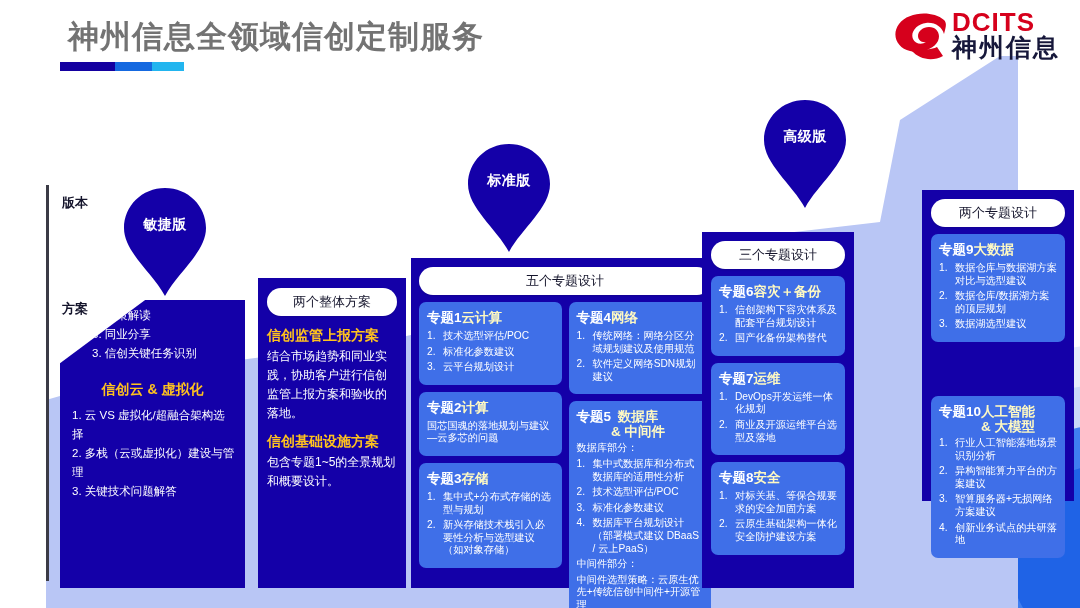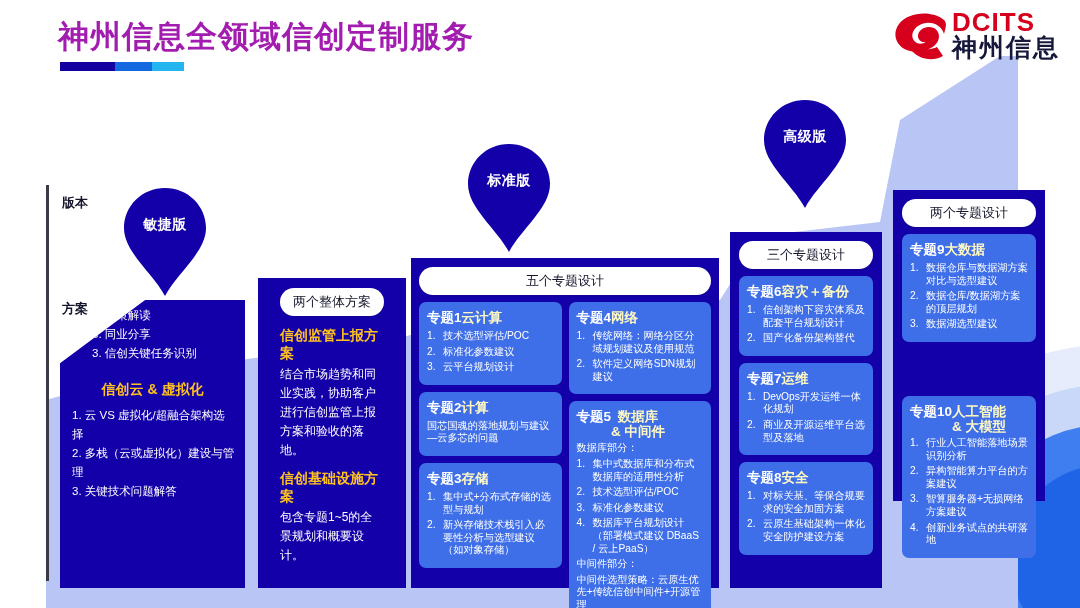--- a/index.html
+++ b/index.html
@@ -8,22 +8,22 @@
     background:#ffffff;
     font-family:"Liberation Sans","DejaVu Sans",sans-serif;
   }
   .stage{position:absolute;inset:0;overflow:hidden;}
 
   
   .bg-svg{position:absolute;left:0;top:0;width:1080px;height:608px;}
 
   
   .title{
-    position:absolute;left:58px;top:16px;
-    font-size:31px;font-weight:bold;color:#a21caf;letter-spacing:1px;
+    position:absolute;left:68px;top:16px;
+    font-size:31px;font-weight:bold;color:#737373;letter-spacing:1px;
     white-space:nowrap;
   }
   .title-rule{position:absolute;left:60px;top:62px;width:124px;height:9px;display:flex;}
   .title-rule i{display:block;height:100%;}
   .tr1{width:44%;background:#1400a0;}
   .tr2{width:30%;background:#1569e0;}
   .tr3{width:26%;background:#22b5ef;}
 
   
   .logo{position:absolute;right:14px;top:8px;width:172px;height:62px;}
@@ -37,21 +37,21 @@
   .axis-lab{position:absolute;font-size:13px;font-weight:bold;color:#14142b;}
   .lab-version{left:62px;top:194px;}
   .lab-plan{left:62px;top:300px;}
 
   
   .col{position:absolute;box-sizing:border-box;}
   .col-body{
     position:absolute;left:0;right:0;bottom:0;
     background:#1400a8;
   }
-  .col-inner{position:absolute;left:0;right:0;top:0;bottom:0;padding:0 22px;box-sizing:border-box;}
+  .col-inner{position:absolute;left:0;right:0;top:0;bottom:0;padding:0 9px;box-sizing:border-box;}
 
   
   .pill{
     background:#ffffff;border-radius:16px;height:28px;
     display:flex;align-items:center;justify-content:center;
     font-size:13px;color:#14142b;font-weight:normal;
     box-shadow:0 1px 2px rgba(0,0,0,.12);
   }
 
   
@@ -262,21 +262,21 @@
               </ol>
               <p class="sub">中间件部分：</p>
               <p class="sub">中间件选型策略：云原生优先+传统信创中间件+开源管理</p>
             </div>
           </div>
         </div>
       </div>
     </div>
   </div>
 
-  <div class="col" style="left:730px;top:232px;width:152px;height:356px;">
+  <div class="col" style="left:702px;top:232px;width:152px;height:356px;">
     <div class="col-body" style="top:0;">
       <div class="col-inner" style="padding:9px 9px 0 9px;">
         <div class="pill">三个专题设计</div>
 
         <div class="card">
           <div class="card-head">
             <span class="card-no">专题6</span>
             <span class="card-tag">容灾＋备份</span>
           </div>
           <ol>
@@ -321,21 +321,21 @@
             <li>
                 <span class="n">2.</span>
                 <span class="t">云原生基础架构一体化安全防护建设方案</span>
               </li>
           </ol>
         </div>
       </div>
     </div>
   </div>
 
-  <div class="col" style="left:893px;top:190px;width:152px;height:311px;">
+  <div class="col" style="left:922px;top:190px;width:152px;height:311px;">
     <div class="col-body" style="top:0;">
       <div class="col-inner" style="padding:9px 9px 0 9px;">
         <div class="pill">两个专题设计</div>
 
         <div class="card">
           <div class="card-head">
             <span class="card-no">专题9</span>
             <span class="card-tag">大数据</span>
           </div>
           <ol>

